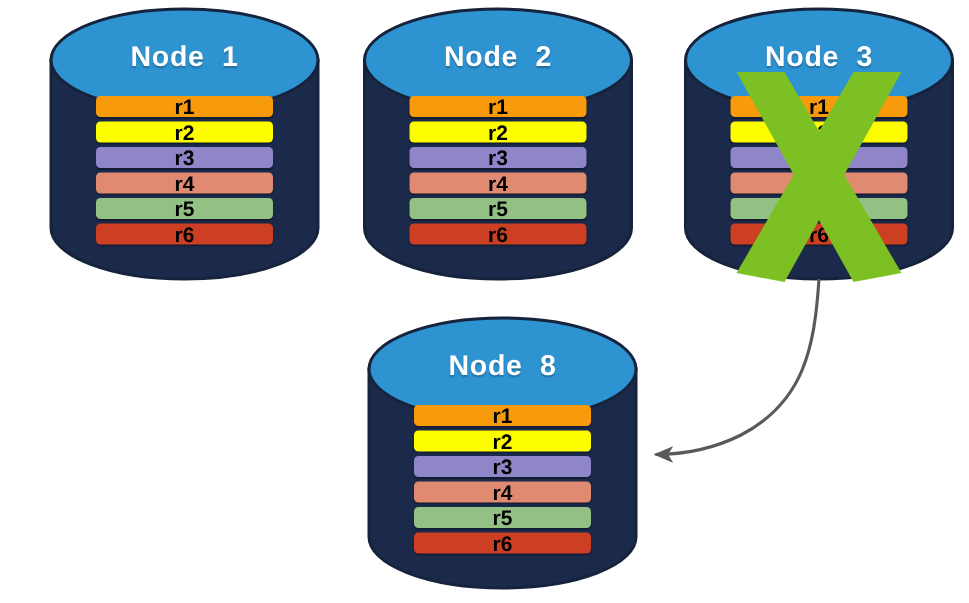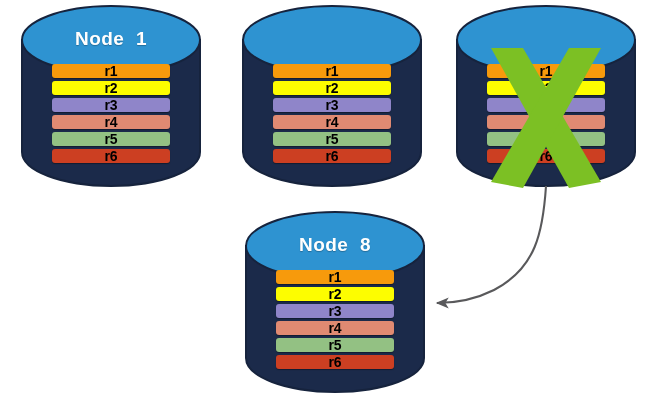--- a/index.html
+++ b/index.html
@@ -82,21 +82,21 @@
     top: 0;
     width: 646px;
     height: 402px;
     pointer-events: none;
   }
 </style>
 </head>
 <body>
 
 <div id="canvas">
-    <div class="node" style="left: 22px; top: 6px; width: 178px; height: 180px;">
+    <div class="node" style="left: 34px; top: 6px; width: 178px; height: 180px;">
       <svg class="node-svg" width="178" height="180" viewBox="0 0 178 180">
         <path d="M0,34 L0,146 A89,34 0 0 0 178,146 L178,34 Z" fill="#1b2a4a" stroke="#16233d" stroke-width="2"></path>
         <ellipse cx="89" cy="34" rx="89" ry="34" fill="#2e93d1" stroke="#16233d" stroke-width="2"></ellipse>
       </svg>
       <div class="node-title" style="top: 22px;">Node  1</div>
       <div class="rows" style="left: 30px; width: 118px; top: 58px;">
         <div class="row-bar" style="background: rgb(247, 154, 12);">
           <div class="row-label">r1</div>
         </div>
         <div class="row-bar" style="background: rgb(253, 253, 0);">
@@ -114,20 +114,21 @@
         <div class="row-bar" style="background: rgb(204, 63, 34);">
           <div class="row-label">r6</div>
         </div>
       </div>
     </div>
     <div class="node" style="left: 243px; top: 6px; width: 178px; height: 180px;">
       <svg class="node-svg" width="178" height="180" viewBox="0 0 178 180">
         <path d="M0,34 L0,146 A89,34 0 0 0 178,146 L178,34 Z" fill="#1b2a4a" stroke="#16233d" stroke-width="2"></path>
         <ellipse cx="89" cy="34" rx="89" ry="34" fill="#2e93d1" stroke="#16233d" stroke-width="2"></ellipse>
       </svg>
+      <div class="node-title" style="top: 22px;">Node  2</div>
       <div class="rows" style="left: 30px; width: 118px; top: 58px;">
         <div class="row-bar" style="background: rgb(247, 154, 12);">
           <div class="row-label">r1</div>
         </div>
         <div class="row-bar" style="background: rgb(253, 253, 0);">
           <div class="row-label">r2</div>
         </div>
         <div class="row-bar" style="background: rgb(143, 133, 201);">
           <div class="row-label">r3</div>
         </div>
@@ -140,20 +141,21 @@
         <div class="row-bar" style="background: rgb(204, 63, 34);">
           <div class="row-label">r6</div>
         </div>
       </div>
     </div>
     <div class="node" style="left: 457px; top: 6px; width: 178px; height: 180px;">
       <svg class="node-svg" width="178" height="180" viewBox="0 0 178 180">
         <path d="M0,34 L0,146 A89,34 0 0 0 178,146 L178,34 Z" fill="#1b2a4a" stroke="#16233d" stroke-width="2"></path>
         <ellipse cx="89" cy="34" rx="89" ry="34" fill="#2e93d1" stroke="#16233d" stroke-width="2"></ellipse>
       </svg>
+      <div class="node-title" style="top: 22px;">Node  3</div>
       <div class="rows" style="left: 30px; width: 118px; top: 58px;">
         <div class="row-bar" style="background: rgb(247, 154, 12);">
           <div class="row-label">r1</div>
         </div>
         <div class="row-bar" style="background: rgb(253, 253, 0);">
           <div class="row-label">r2</div>
         </div>
         <div class="row-bar" style="background: rgb(143, 133, 201);">
           <div class="row-label">r3</div>
         </div>

